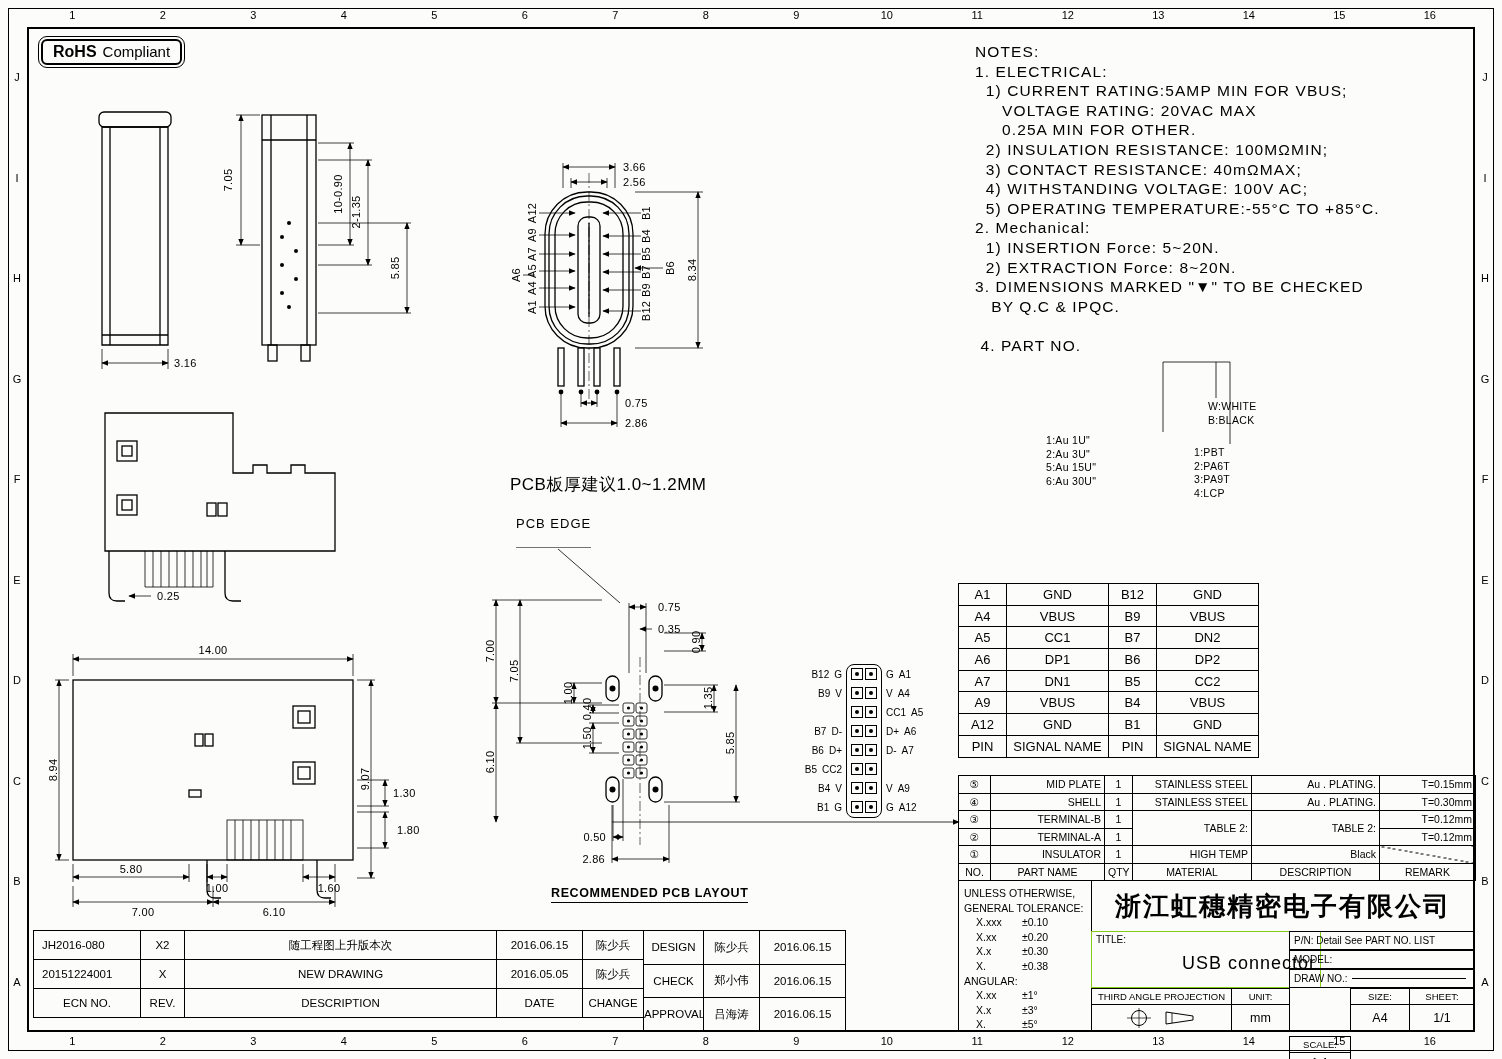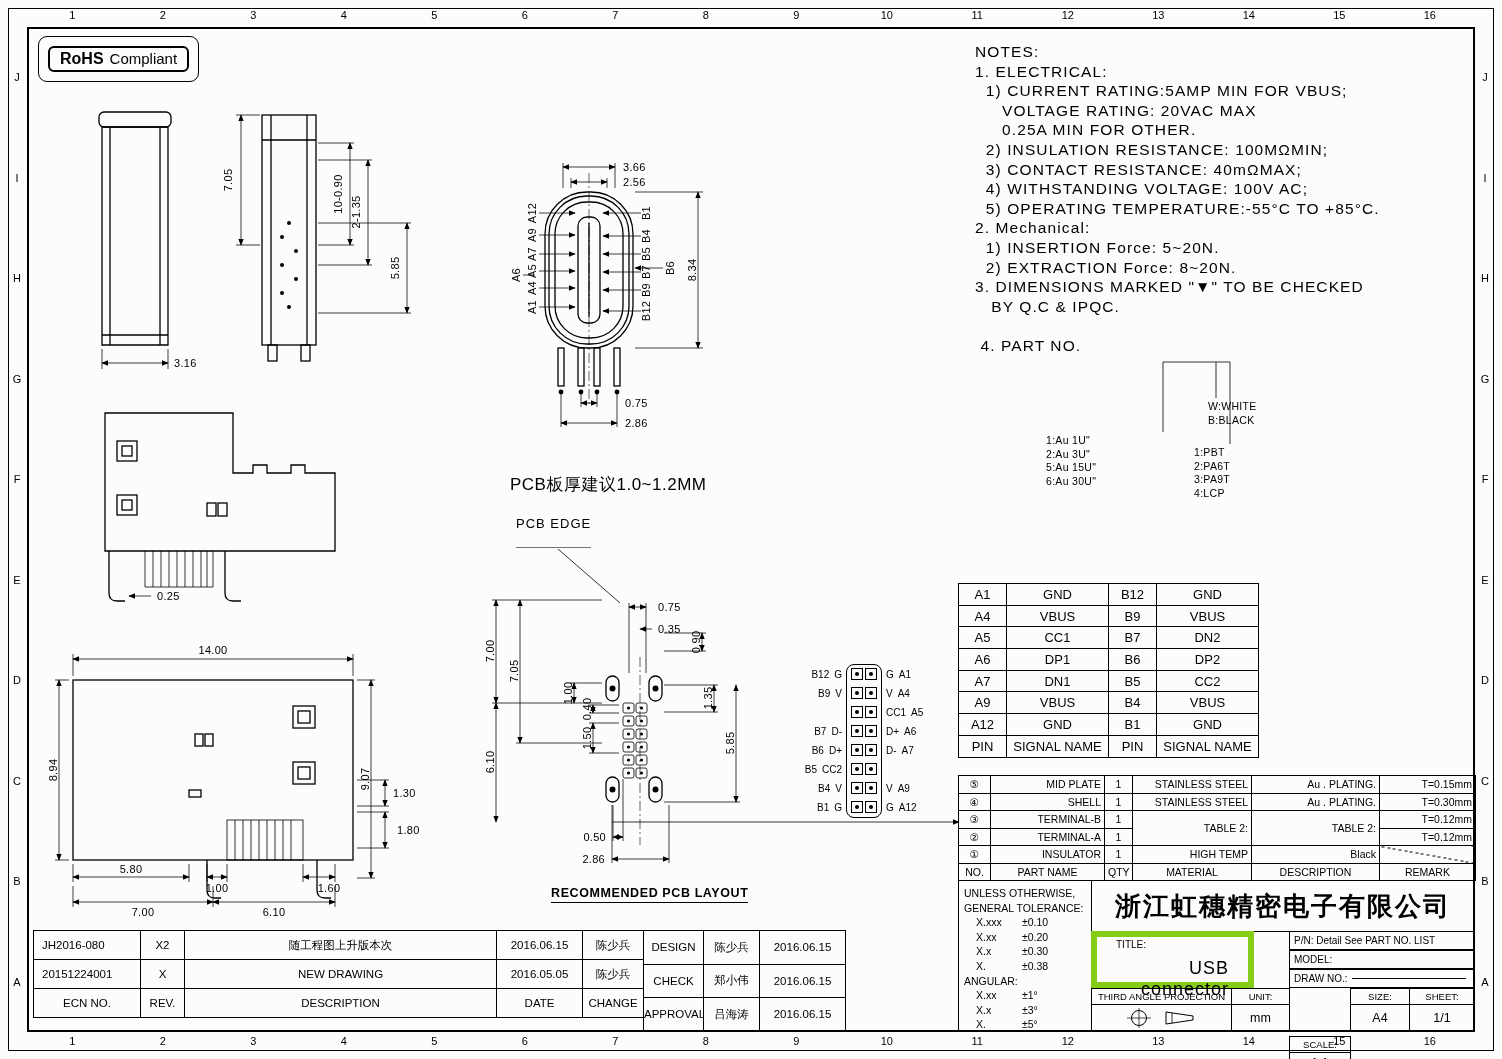--- a/index.html
+++ b/index.html
@@ -7,21 +7,21 @@
 body{position:relative;background:#fcfcfb;font-family:"Liberation Sans","DejaVu Sans",sans-serif;color:#000;overflow:hidden}
 .abs{position:absolute}
 .outer{left:8px;top:8px;width:1486px;height:1043px;border:1px solid #000}
 .inner{left:27px;top:27px;width:1448px;height:1005px;border:2px solid #000}
 .frame-top,.frame-bottom{left:27px;width:1448px;height:16px;display:flex}
 .frame-top{top:9px}.frame-bottom{top:1035px}
 .frame-top span,.frame-bottom span{flex:1;text-align:center;font-size:11px}
 .frame-left,.frame-right{top:27px;height:1005px;width:16px;display:flex;flex-direction:column}
 .frame-left{left:9px}.frame-right{left:1477px}
 .frame-left span,.frame-right span{flex:1;display:flex;align-items:center;justify-content:center;font-size:11px}
-.rohs{left:38px;top:36px;border:1.5px solid #000;border-radius:9px;padding:9px}
+.rohs{left:38px;top:36px;border:1.5px solid #000;border-radius:9px;padding:2px}
 .rohs-in{border:2px solid #000;border-radius:6px;padding:2px 10px;font-size:15px;white-space:nowrap}
 .rohs-in b{font-size:16px;margin-right:6px}
 .notes{left:975px;top:42px;width:500px;font-size:15.5px;letter-spacing:1.1px;line-height:19.6px}
 .notes .nt{font-weight:normal}
 .notes span{display:block;white-space:pre;min-height:19.6px}
 .legend{font-size:10.5px;line-height:13.5px;letter-spacing:.3px}
 .legend span{display:block;white-space:pre}
 .cjk-note{left:510px;top:473px;font-size:17px;letter-spacing:.5px}
 .pcb-edge{left:516px;top:516px;font-size:13px;letter-spacing:1px;border-bottom:1px solid #737373;padding-bottom:16px}
 .pcb-layout{left:551px;top:886px;font-size:12.5px;font-weight:bold;letter-spacing:.6px;border-bottom:1.5px solid #000;padding-bottom:2px}
@@ -30,21 +30,21 @@
 .pin-table{left:958px;top:583px;width:300px;font-size:13px}
 .pin-table td{height:21.7px}
 .bom{left:958px;top:775px;width:517px;font-size:10.5px}
 .bom td{height:17.5px;padding:0 3px}
 .bom td.l{text-align:right}
 .slash{background:linear-gradient(to top right,transparent 49.2%,#000 49.2%,#000 50.8%,transparent 50.8%)}
 .tol{left:958px;top:880px;width:134px;height:152px;border:1px solid #000;padding:5px 5px;font-size:10.5px;line-height:14.6px}
 .tol-row{display:flex;padding-left:12px}
 .tol-row span:first-child{width:46px}
 .company{left:1091px;top:880px;width:384px;height:52px;border:1px solid #000;display:flex;align-items:center;justify-content:center;font-size:26px;font-weight:bold;letter-spacing:2px}
-.titlecell{left:1091px;top:931px;width:163px;height:57px;border:6px solid #84cc16;padding:2px 19px}
+.titlecell{left:1091px;top:931px;width:230px;height:57px;border:1px solid #84cc16;padding:2px 4px}
 .titlecell .lab{font-size:10px}
 .titlecell .val{text-align:right;font-family:Liberation Sans, sans-serif;font-size:18px;letter-spacing:1px;margin-top:8px}
 .pnrow{left:1289px;top:931px;width:186px;height:19px;border:1px solid #000;font-size:10px;display:flex;align-items:center;padding:0 4px;white-space:nowrap}
 .modelrow{top:950px}.drawrow{top:969px}
 .drawrow .dash{flex:1;border-top:1px solid #000;margin:0 4px}
 .lv{border:1px solid #000;display:flex;flex-direction:column}
 .lv .lab{font-size:9.5px;text-align:center;border-bottom:1px solid #000;padding:2px 0;white-space:nowrap}
 .lv .val{flex:1;display:flex;align-items:center;justify-content:center;font-size:12.5px}
 .proj{left:1091px;top:988px;width:141px;height:43px}
 .unit{left:1231px;top:988px;width:59px;height:43px}

